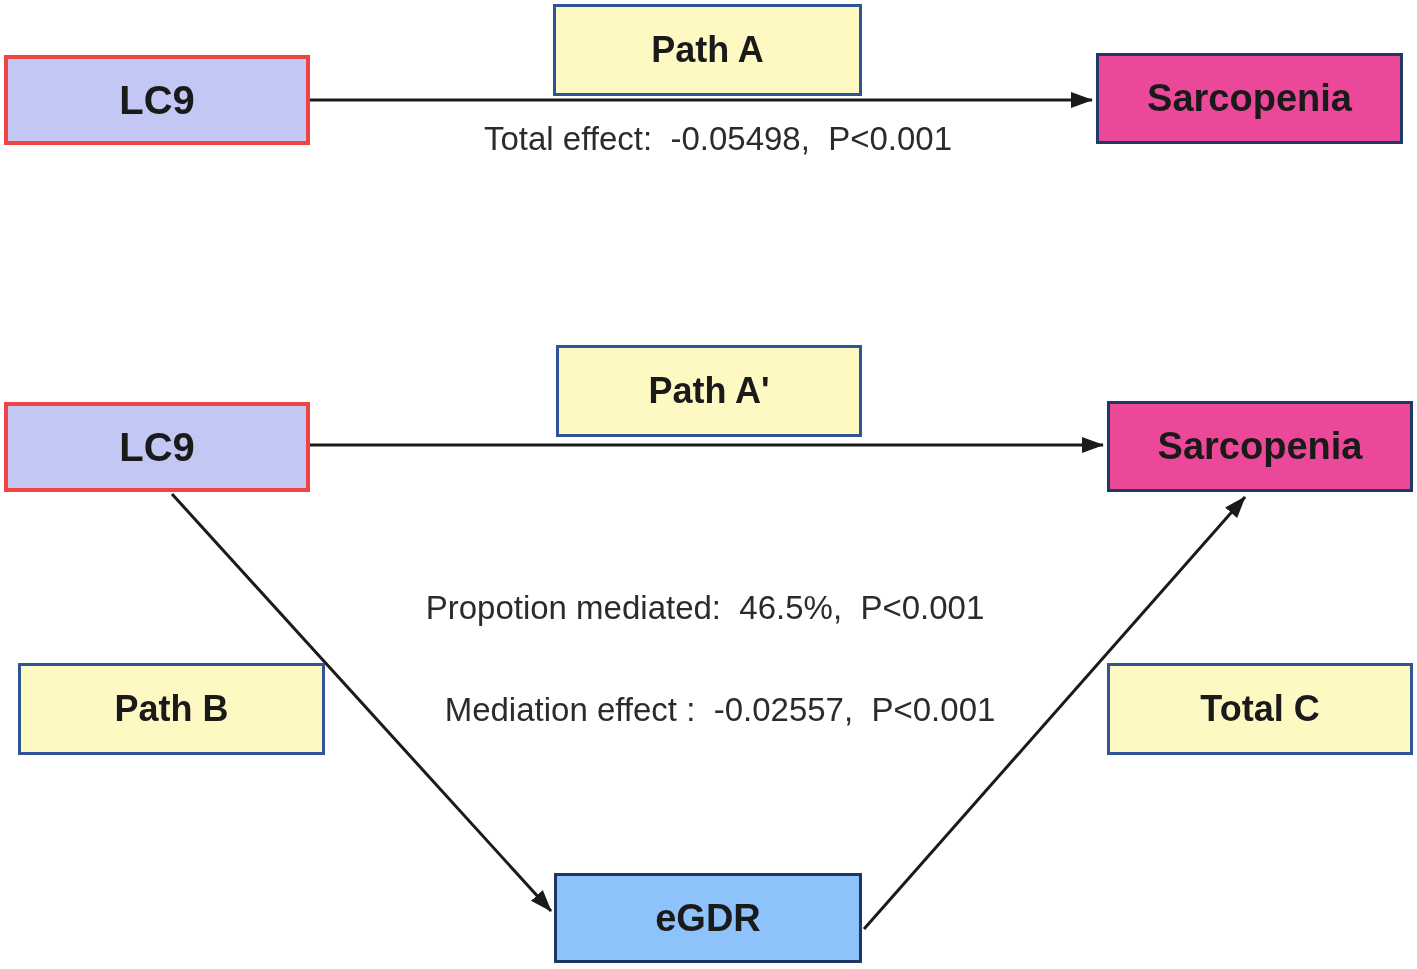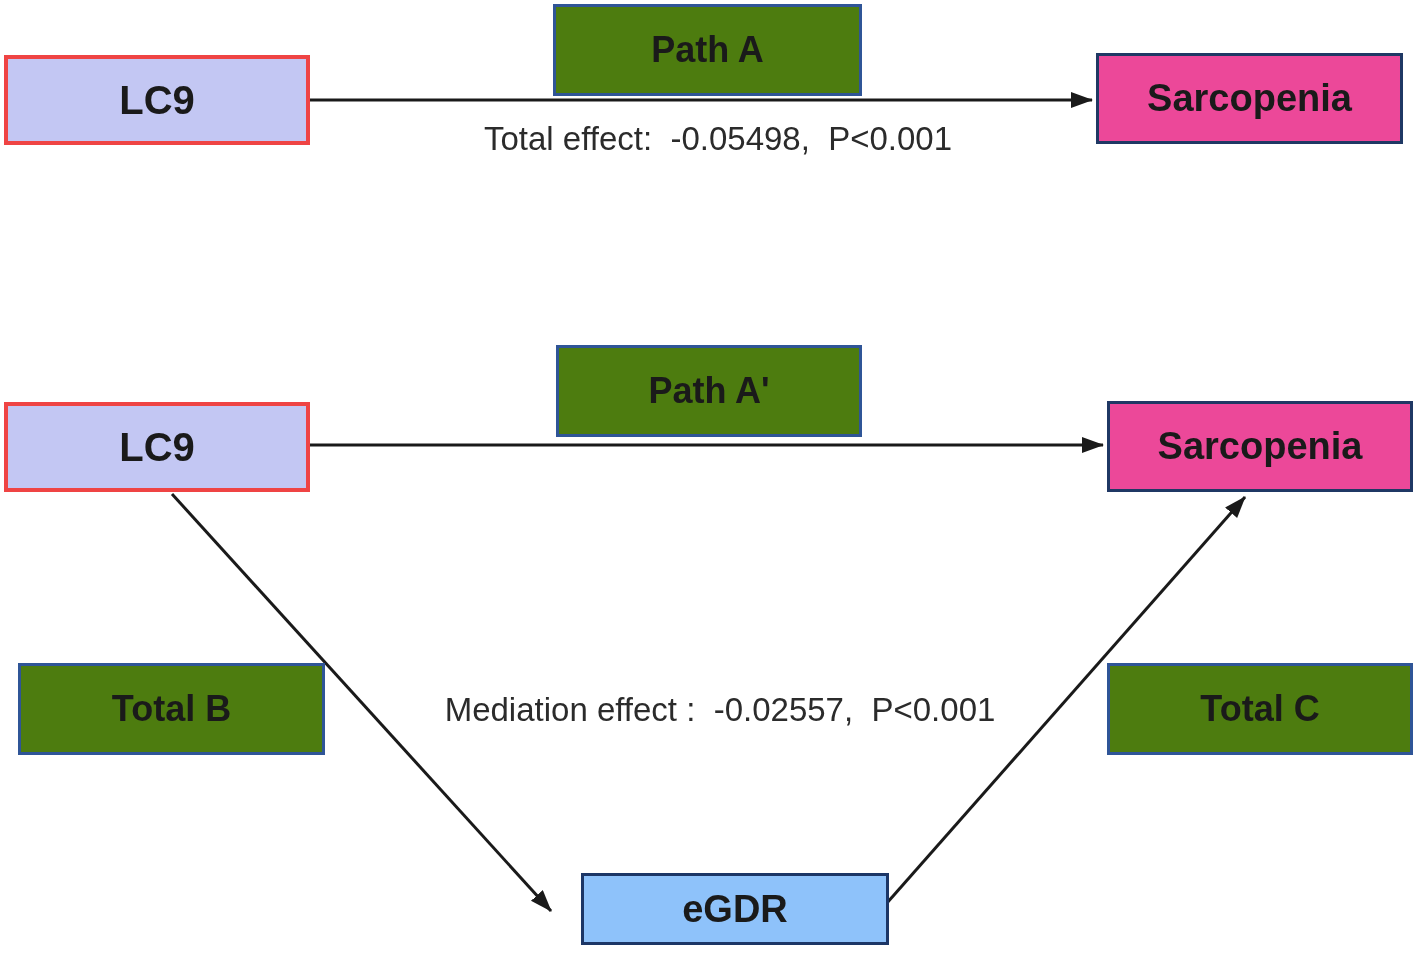--- a/index.html
+++ b/index.html
@@ -40,21 +40,21 @@
     background: #ec4899;
     border: 3px solid #1f3864;
     font-size: 38px;
   }
   .mediator-box {
     background: #8ec2fa;
     border: 3px solid #1c3666;
     font-size: 38px;
   }
   .label-box {
-    background: #4d7c0f;
+    background: #fef9c3;
     border: 3px solid #2f5597;
     font-size: 36px;
   }
   .effect-text {
     position: absolute;
     transform: translateX(-50%);
     white-space: pre;
     font-size: 33px;
     color: #2b2b2b;
     font-weight: normal;
@@ -66,21 +66,21 @@
   .total-effect   { left: 710px;  top: 120px; margin-left: 8px; }
   
   .bot-lc9        { left: 4px;    top: 402px; width: 306px; height: 90px; }
   .bot-path-a2    { left: 556px;  top: 345px; width: 306px; height: 92px; }
   .bot-sarcopenia { left: 1107px; top: 401px; width: 306px; height: 91px; }
   .direct-effect  { left: 719px;  top: 486px; }
   .prop-mediated  { left: 705px;  top: 589px; }
   .med-effect     { left: 720px;  top: 691px; }
   .path-b         { left: 18px;   top: 663px; width: 307px; height: 92px; }
   .path-c         { left: 1107px; top: 663px; width: 306px; height: 92px; }
-  .egdr           { left: 581px;  top: 873px; width: 308px; height: 72px; }
+  .egdr           { left: 554px;  top: 873px; width: 308px; height: 90px; }
 </style>
 </head>
 <body>
 
 <div class="canvas">
 
   <svg class="arrow-layer" viewBox="0 0 1417 969" xmlns="http://www.w3.org/2000/svg">
     <defs>
       <marker id="arrowhead" markerUnits="userSpaceOnUse" markerWidth="24" markerHeight="18" refX="21" refY="8" orient="auto">
         <path d="M0,0 L22,8 L0,16 Z" fill="#1a1a1a"></path>
@@ -116,25 +116,26 @@
 
   <div class="node label-box bot-path-a2">
     <span>Path A'</span>
   </div>
 
   <div class="node outcome-box bot-sarcopenia">
     <span>Sarcopenia</span>
   </div>
 
 
+  <div class="effect-text prop-mediated">Propotion mediated:  46.5%,  P&lt;0.001</div>
 
   <div class="effect-text med-effect">Mediation effect :  -0.02557,  P&lt;0.001</div>
 
   <div class="node label-box path-b">
-    <span>Total B</span>
+    <span>Path B</span>
   </div>
 
   <div class="node label-box path-c">
     <span>Total C</span>
   </div>
 
   <div class="node mediator-box egdr">
     <span>eGDR</span>
   </div>
 

